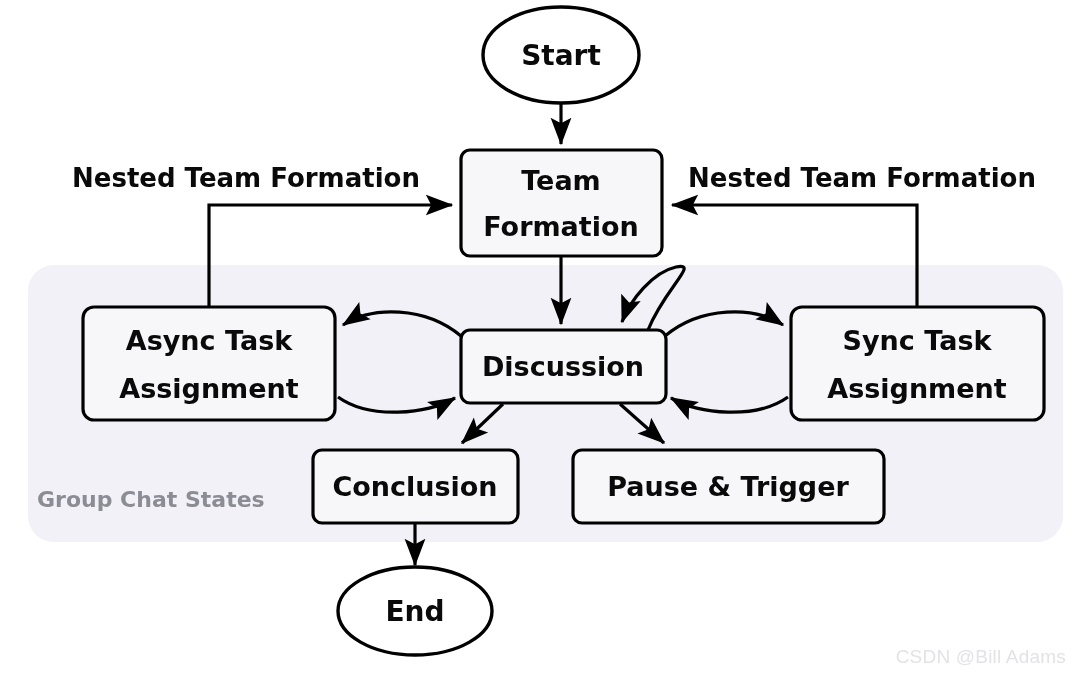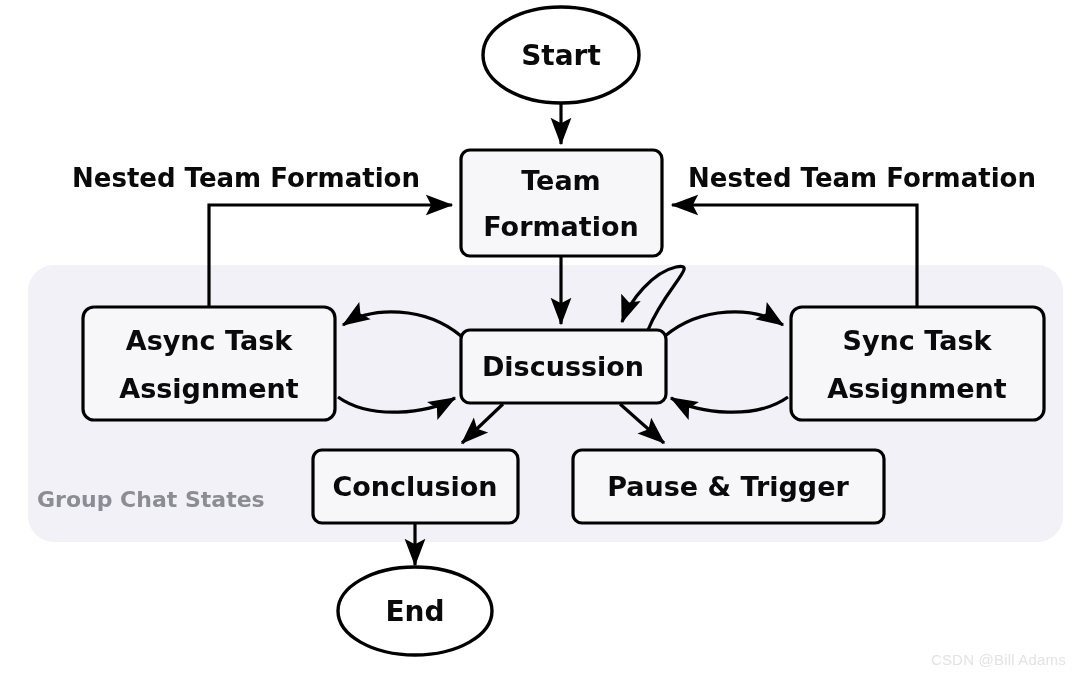--- a/index.html
+++ b/index.html
@@ -73,21 +73,21 @@
     font-weight: 700;
     fill: #8c8c94;
     text-anchor: start;
     dominant-baseline: middle;
   }
   .watermark {
     position: absolute;
     right: 14px;
     bottom: 8px;
     font-family: "Liberation Sans", sans-serif;
-    font-size: 15px;
+    font-size: 19px;
     color: #e3e3e6;
     letter-spacing: 0.2px;
     user-select: none;
   }
 </style>
 </head>
 <body>
 
 <div id="canvas">
 

